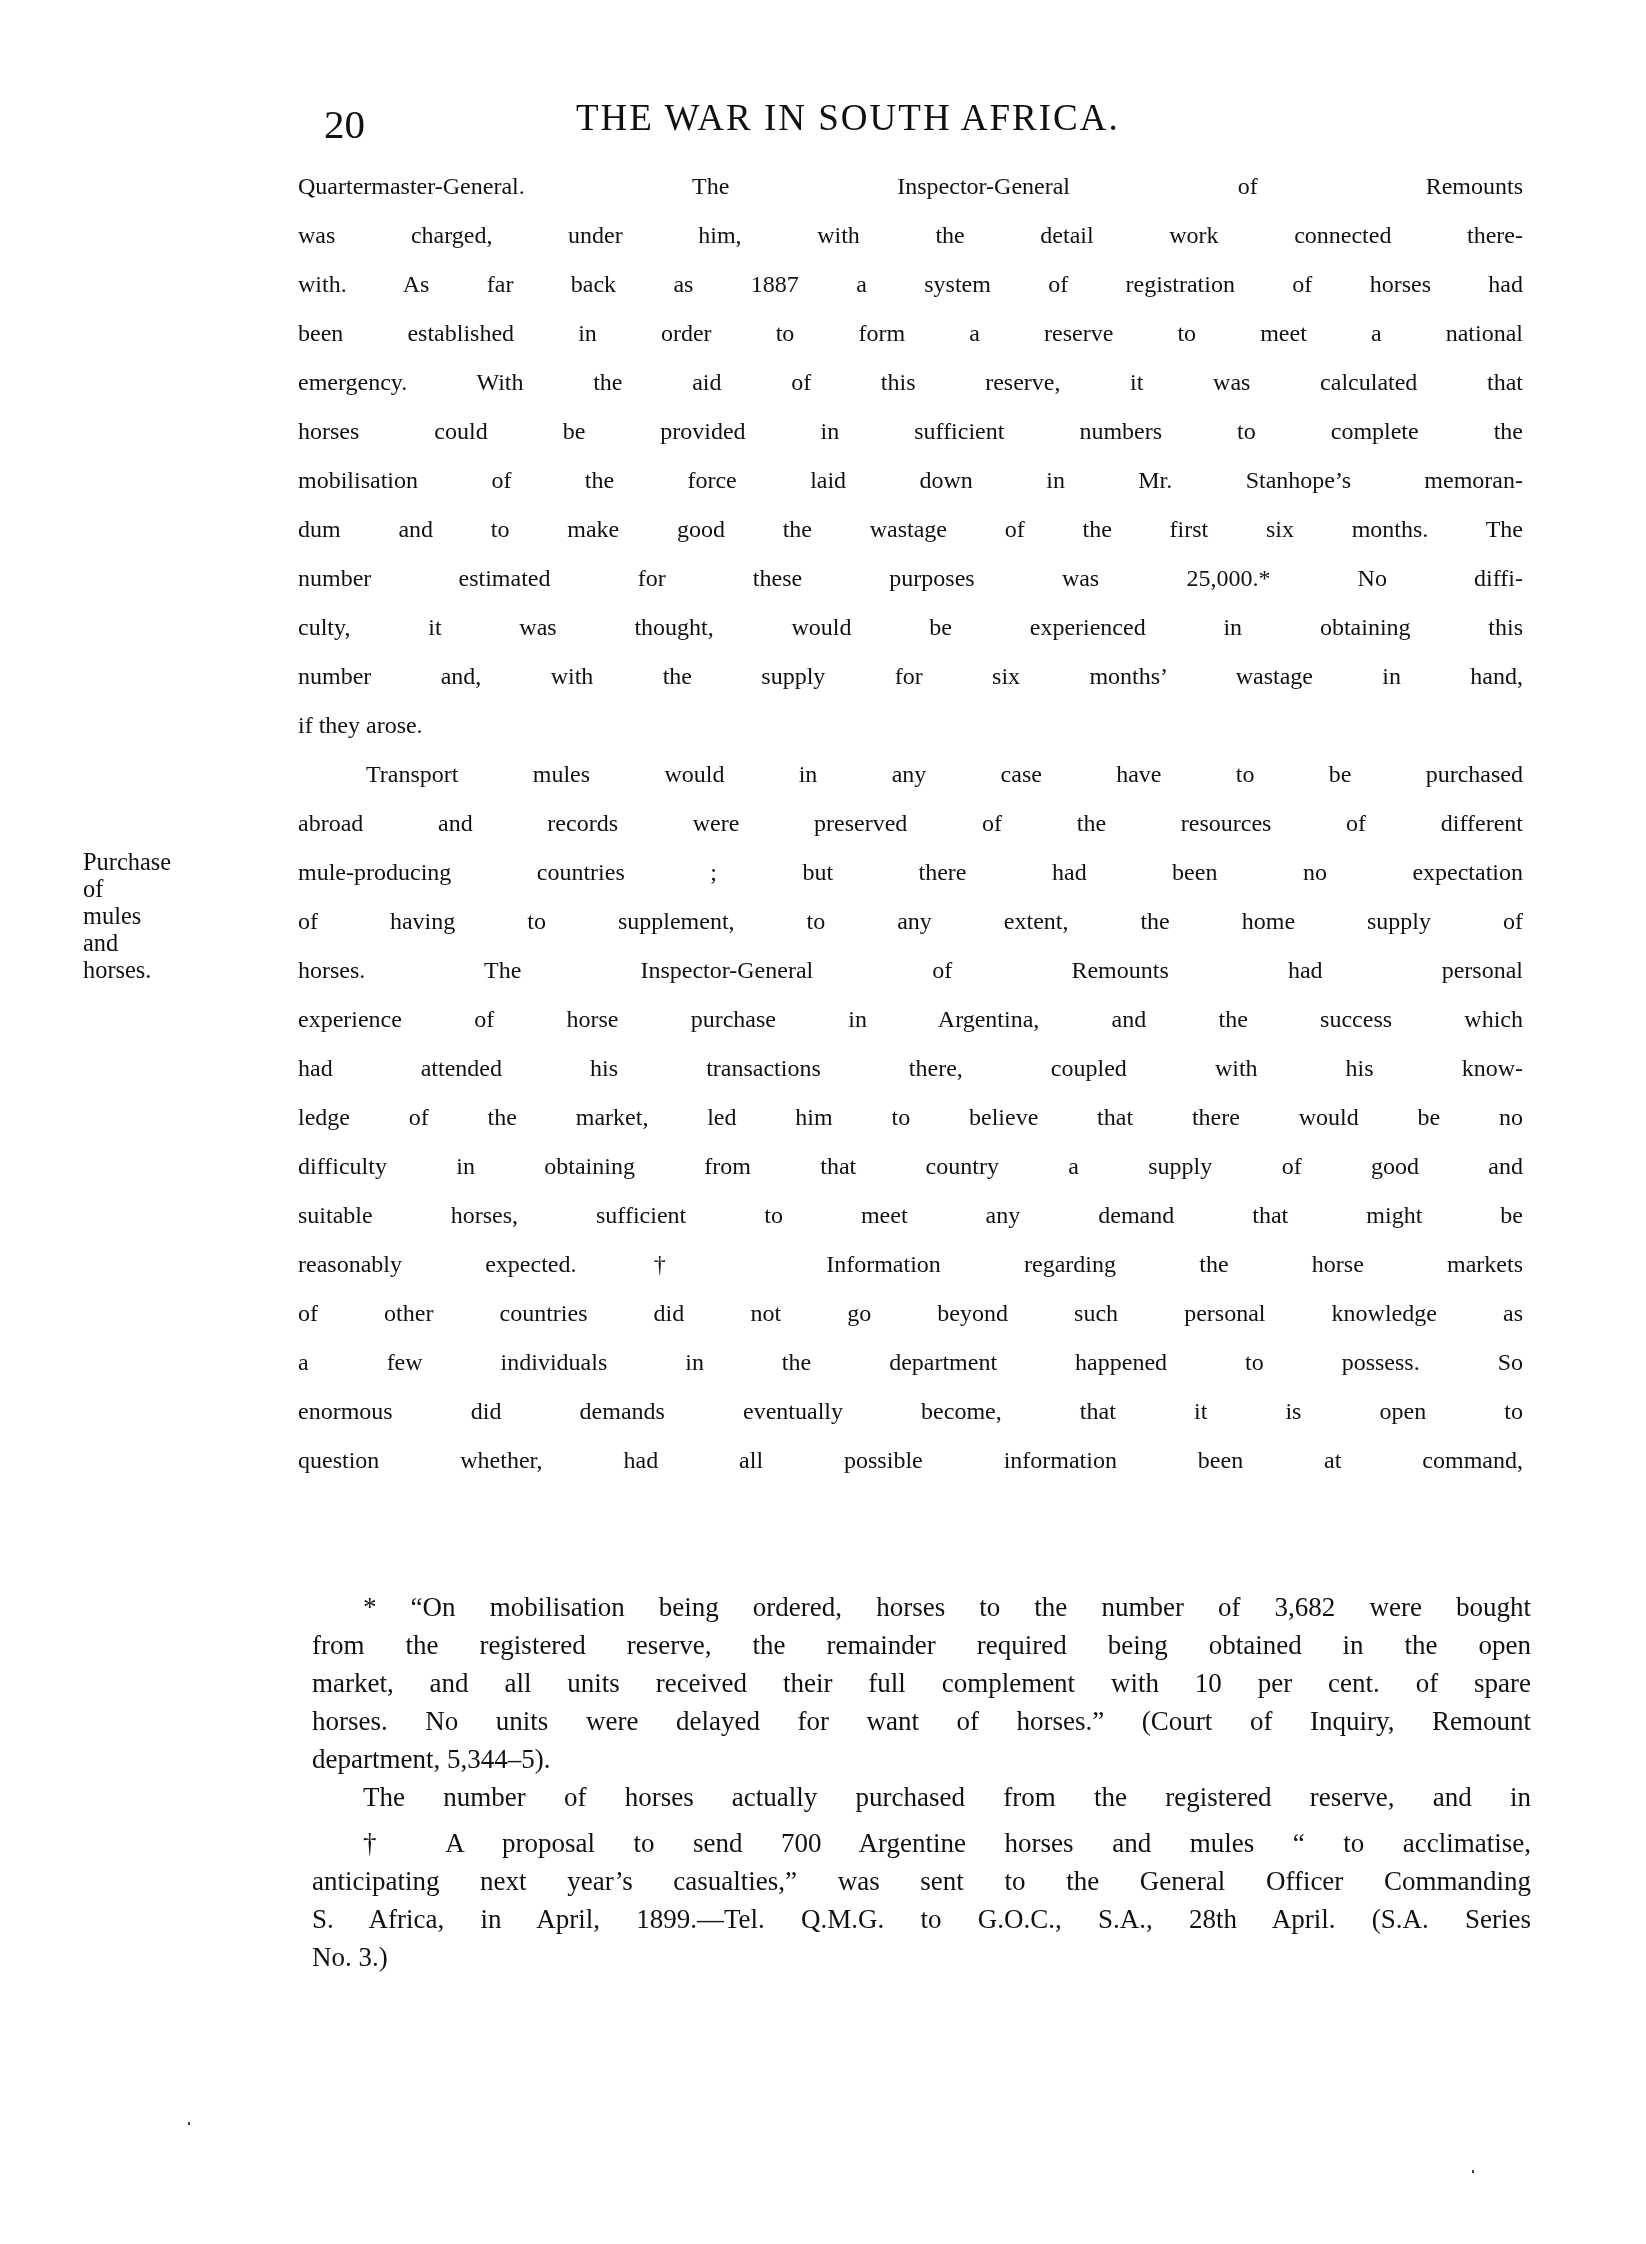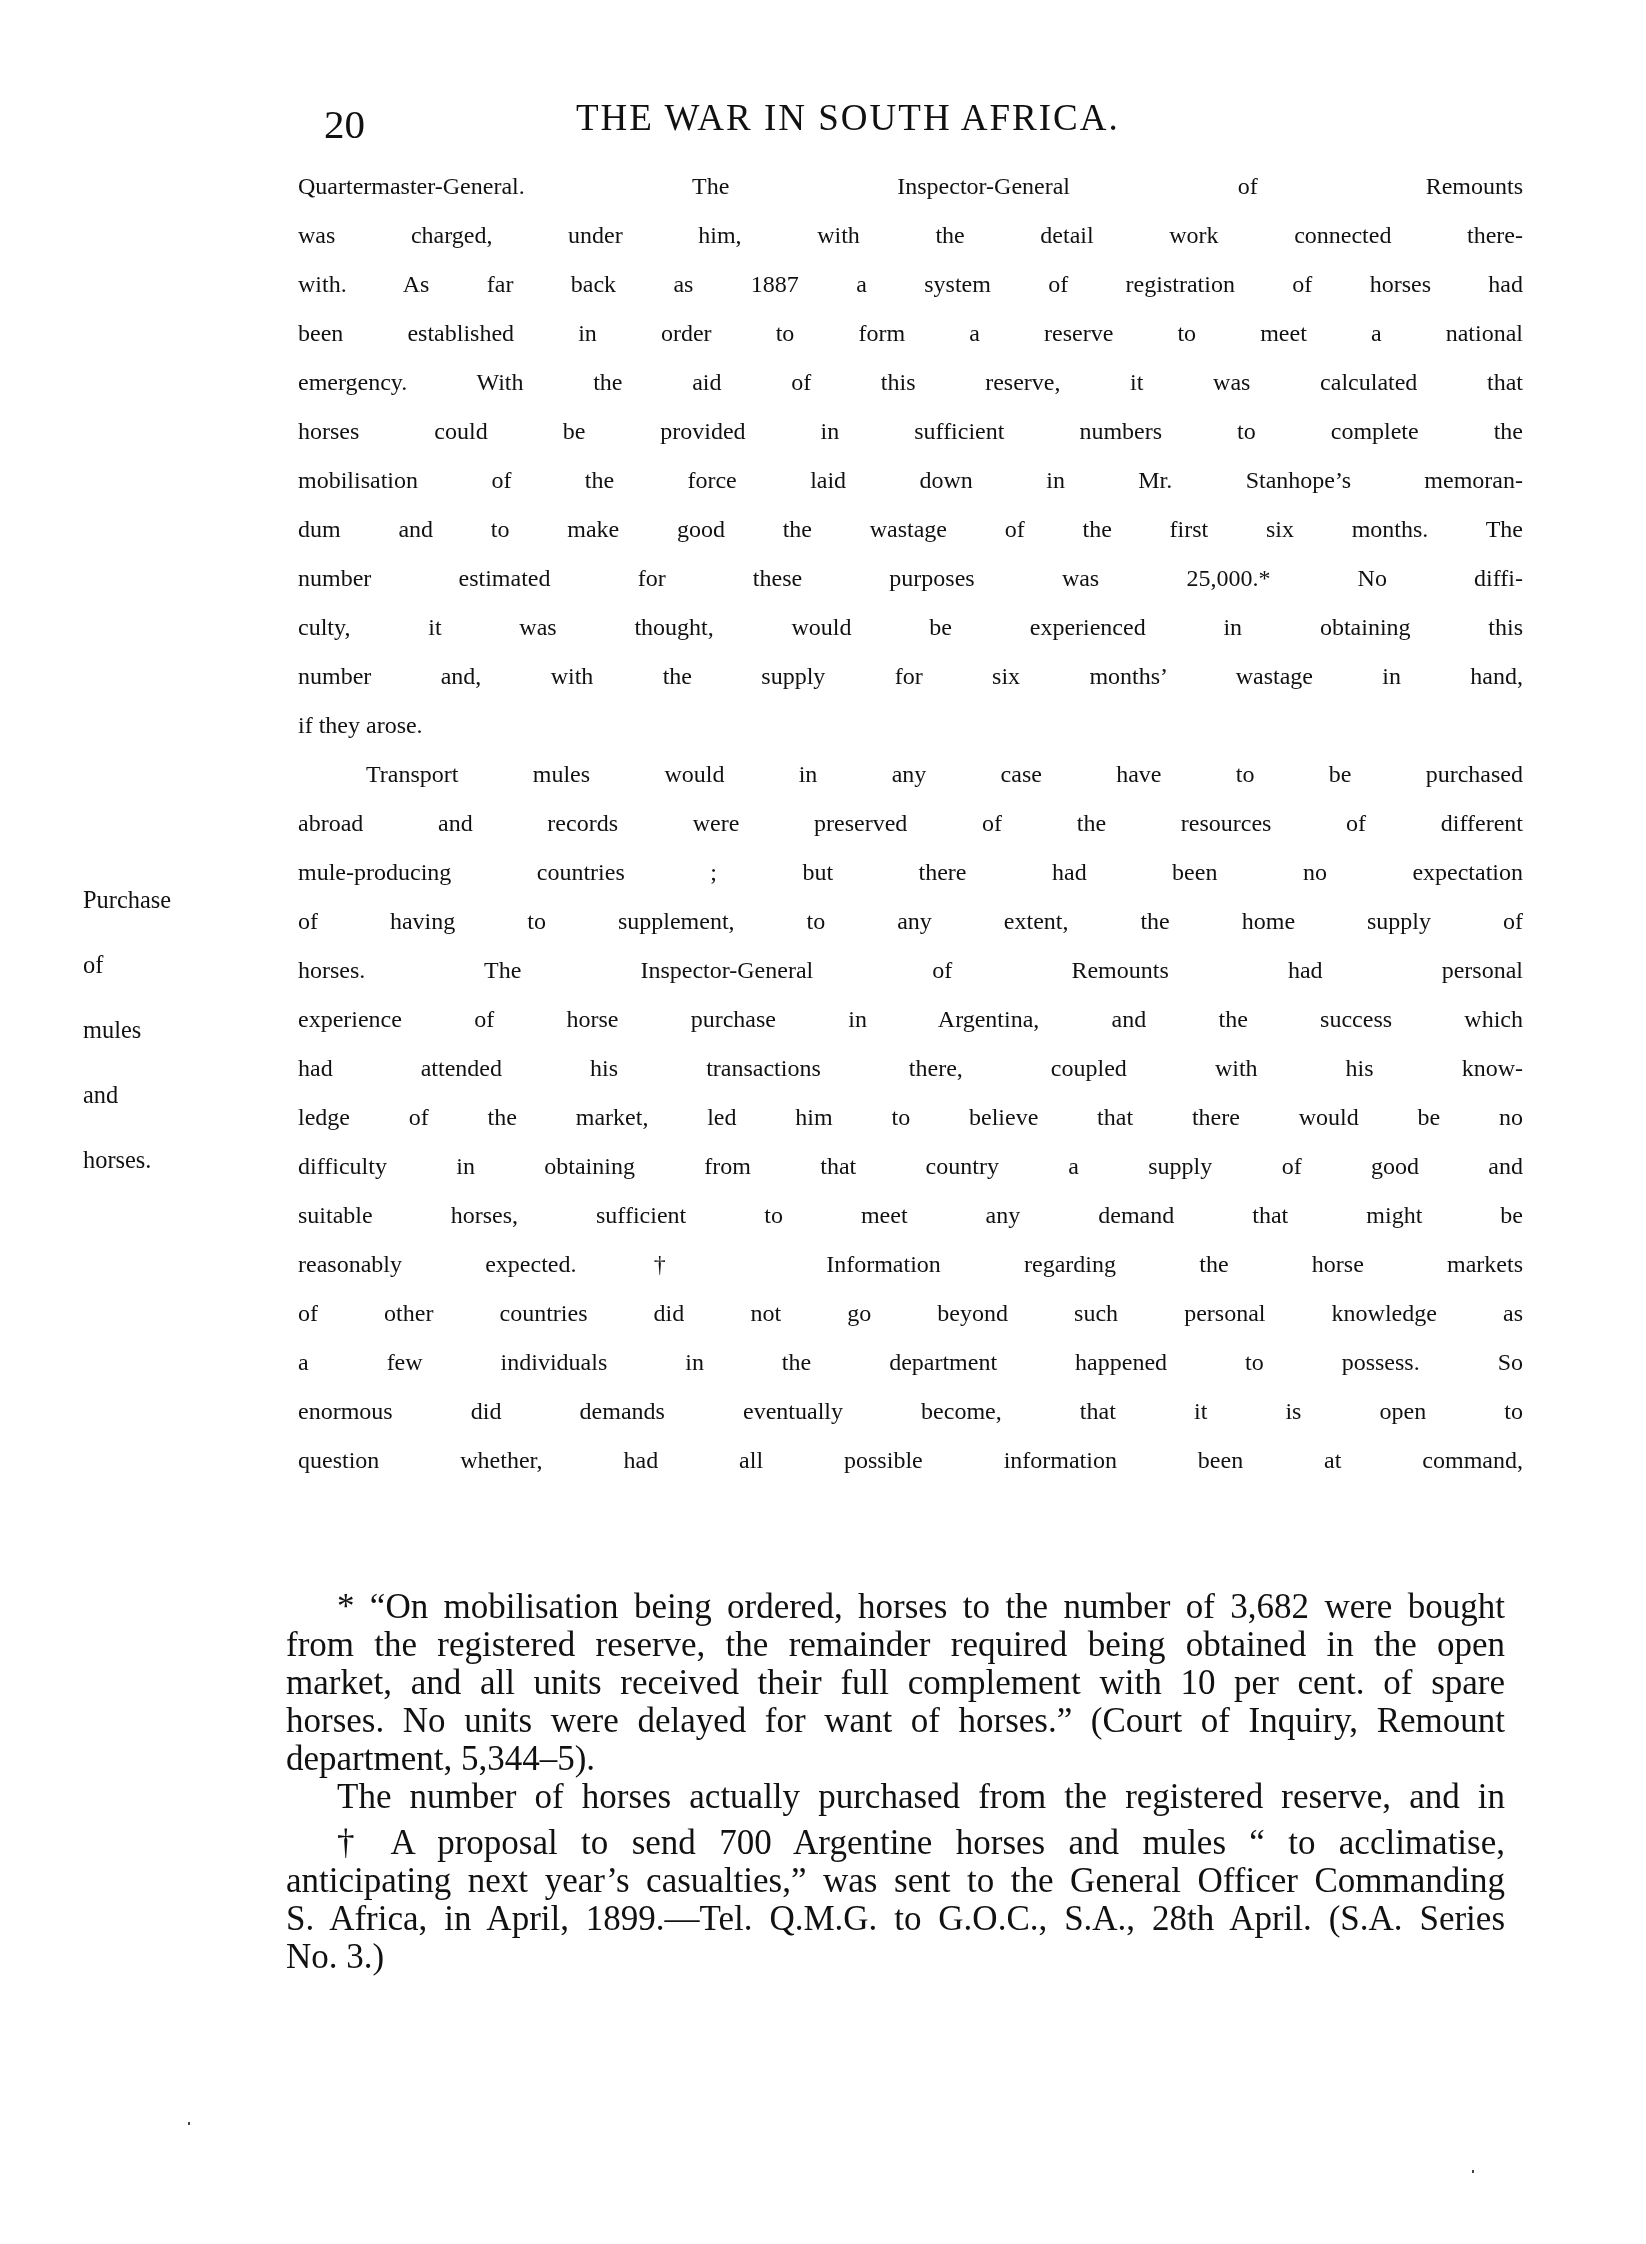--- a/index.html
+++ b/index.html
@@ -33,21 +33,21 @@
       white-space: nowrap;
     }
     .margin-note {
       position: absolute;
       left: 83px;
       top: 848px;
       width: 176px;
       font-size: 24.4px;
       line-height: 27px;
     }
-    .margin-note span { display: block; margin-top: 38px; }
+    .margin-note span { display: block; }
     .body-text {
       position: absolute;
       left: 298px;
       top: 162px;
       width: 1225px;
       font-size: 24px;
       line-height: 49px;
     }
     .body-text .line {
       display: block;
@@ -57,24 +57,24 @@
       height: 49px;
     }
     .body-text .line.last {
       text-align-last: left;
     }
     .body-text .line.indent {
       padding-left: 68px;
     }
     .footnotes {
       position: absolute;
-      left: 286px;
+      left: 312px;
       top: 1588px;
       width: 1219px;
-      font-size: 35px;
+      font-size: 27px;
       line-height: 38px;
     }
     .footnotes .line {
       display: block;
       text-align: justify;
       text-align-last: justify;
       white-space: nowrap;
       height: 38px;
     }
     .footnotes .line.last { text-align-last: left; }

